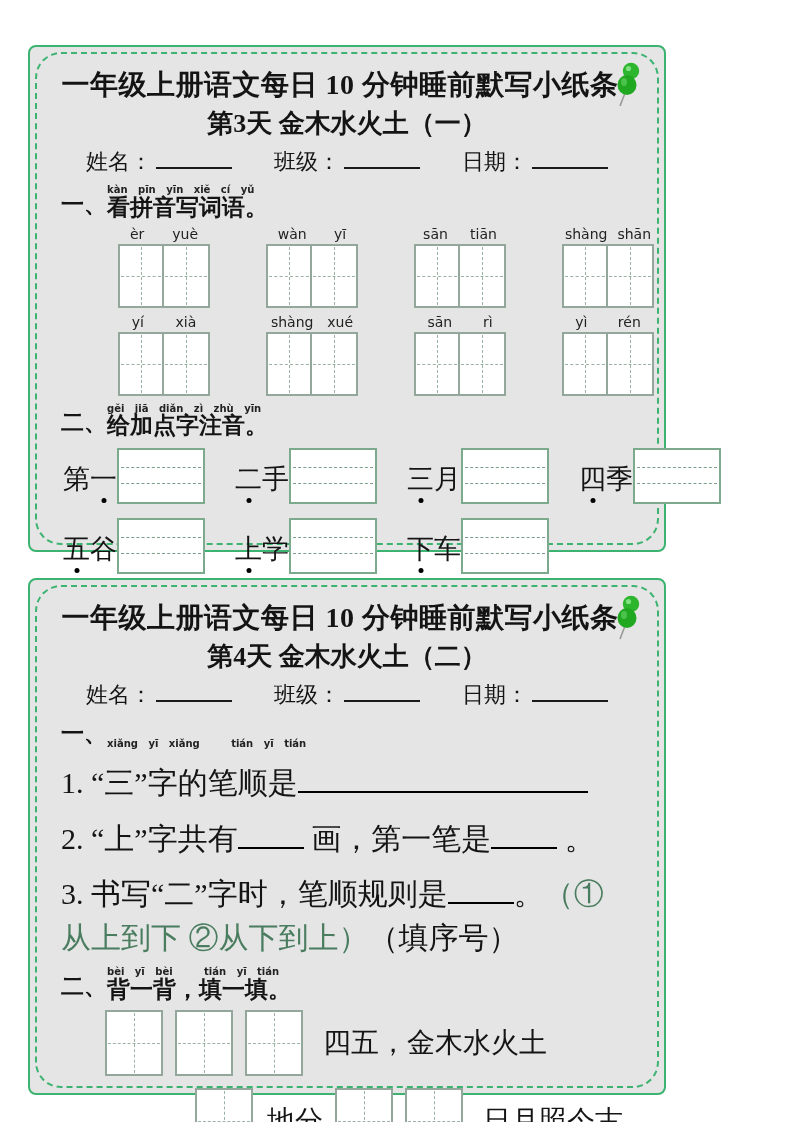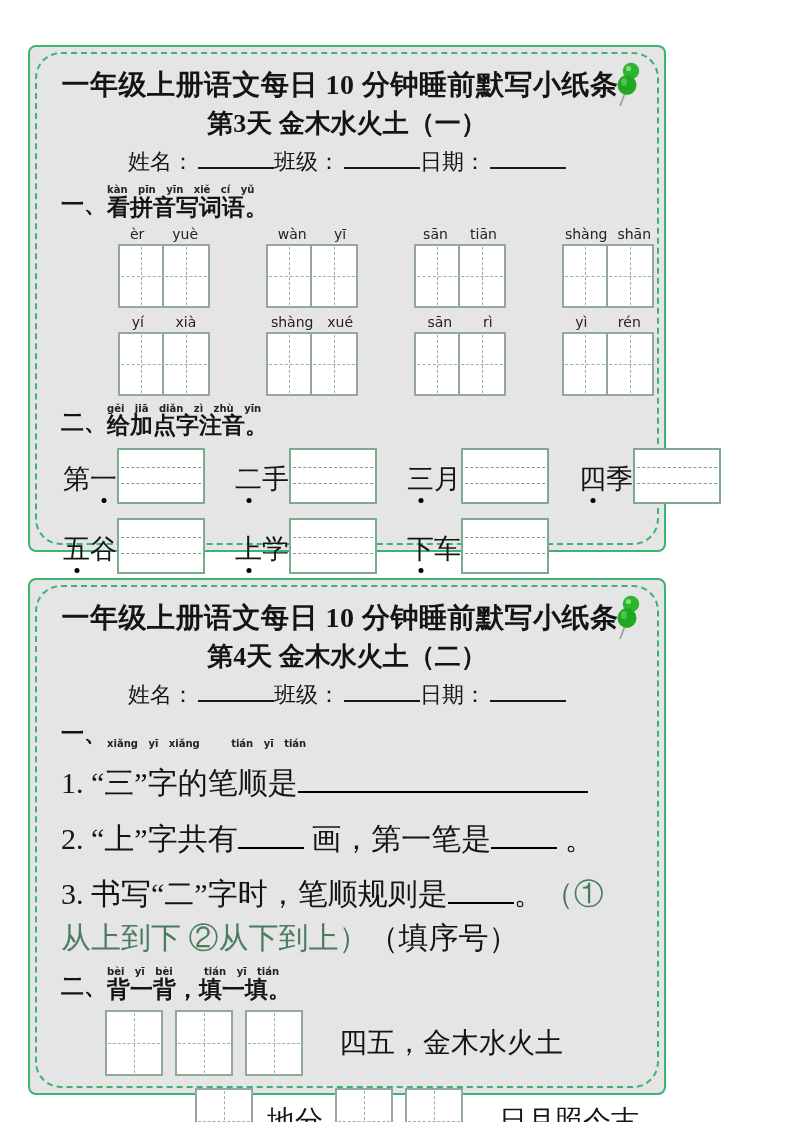--- a/index.html
+++ b/index.html
@@ -17,21 +17,21 @@
   html,body{width:793px;height:1122px;background:#fff;overflow:hidden;
     font-family:var(--font-cjk);color:var(--ink);}
   .card{position:absolute;left:28px;width:638px;
     border:2px solid var(--green);border-radius:8px;background:#e5e5e5;padding:5px;}
   .card-inner{width:100%;height:100%;border:2px dashed var(--green);
     border-radius:26px;padding:12px 24px 8px 24px;position:relative;}
   .card-title{text-align:center;font-size:28px;font-weight:900;letter-spacing:0.5px;
     padding-right:14px;white-space:nowrap;}
   .pin{position:absolute;right:14px;top:8px;}
   .card-subtitle{text-align:center;font-size:26px;font-weight:600;margin-top:2px;}
-  .name-row{display:flex;justify-content:center;font-size:22px;margin-top:6px;}
+  .name-row{display:flex;justify-content:center;gap:42px;font-size:22px;margin-top:6px;}
   .field-line{display:inline-block;width:76px;height:20px;border-bottom:2px solid #1a1a1a;margin-left:4px;}
   .sec-head{display:flex;align-items:flex-end;font-size:23px;font-weight:600;margin-top:8px;}
   .head-stack{display:inline-flex;flex-direction:column;line-height:1.05;}
   .head-pinyin{font-family:var(--font-pin);font-size:10px;color:#222;word-spacing:7px;
     font-weight:700;white-space:pre;}
   
   .grid-row{display:flex;gap:52px;margin:6px 0 4px 55px;}
   .grid-group{display:flex;flex-direction:column;align-items:center;}
   .pin-pair{display:flex;justify-content:space-around;width:96px;
     font-family:var(--font-pin);font-size:14px;color:#222;margin-bottom:2px;}
@@ -54,21 +54,21 @@
   .q-line{font-size:30px;line-height:1.45;margin-top:12px;}
   .blank{display:inline-block;height:20px;border-bottom:2px solid #000;vertical-align:baseline;}
   .blank.short{width:66px;}
   .blank.long{width:290px;}
   .green-text{color:var(--text-green);}
   
   .rhyme-line{display:flex;align-items:center;gap:12px;margin-top:8px;}
   .rhyme-line.l1{margin-left:44px;}
   .rhyme-line.l2{margin-left:134px;margin-top:12px;}
   .sq-box .tian-cell{width:54px;height:62px;}
-  .rhyme-text{font-size:28px;margin-left:24px;white-space:nowrap;}
+  .rhyme-text{font-size:28px;margin-left:8px;white-space:nowrap;}
 </style>
 </head>
 <body>
 
 <div class="card" style="top:45px;height:507px;">
   <div class="card-inner">
     <div class="card-title">一年级上册语文每日 10 分钟睡前默写小纸条</div>
     <span class="pin">
       <svg width="30" height="46" viewBox="0 0 30 46">
         <line x1="12" y1="31" x2="7" y2="44" stroke="#9a9a9a" stroke-width="1.6"></line>

